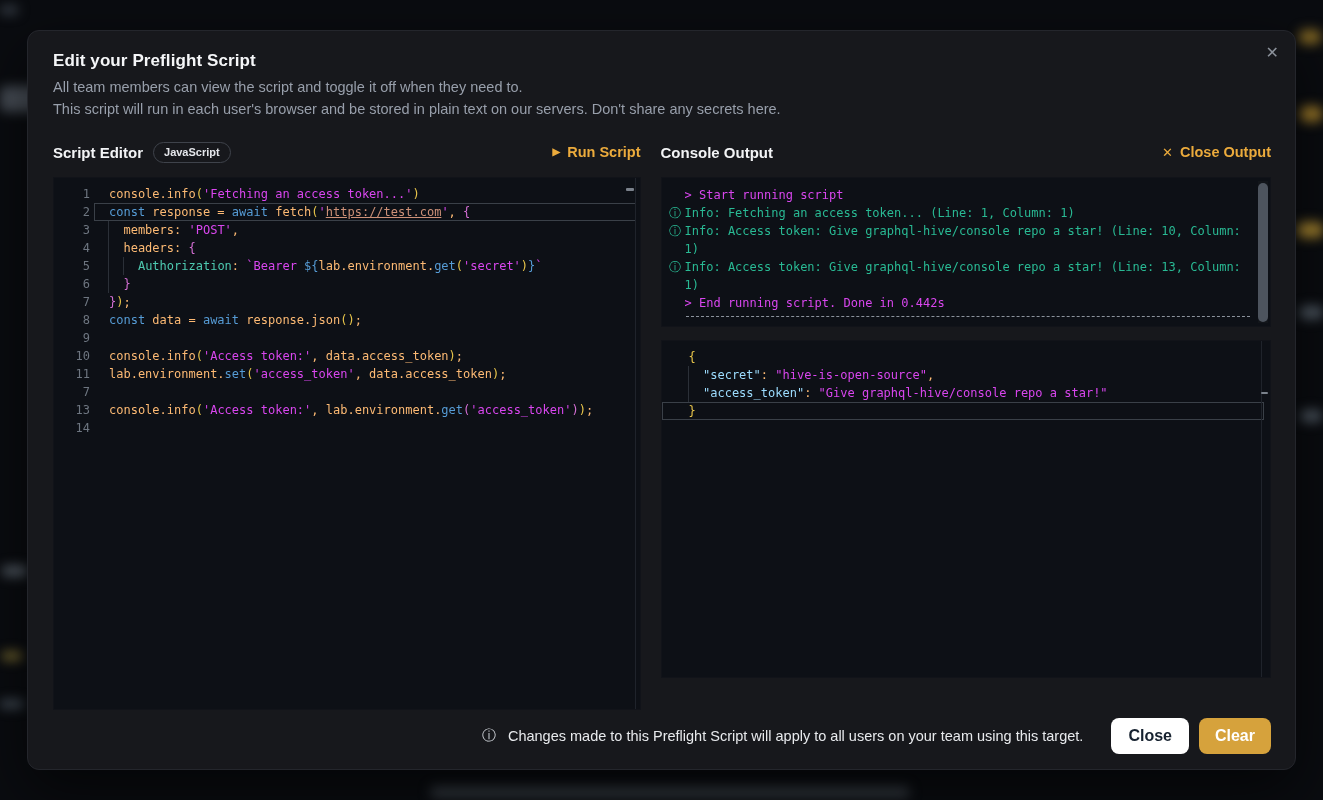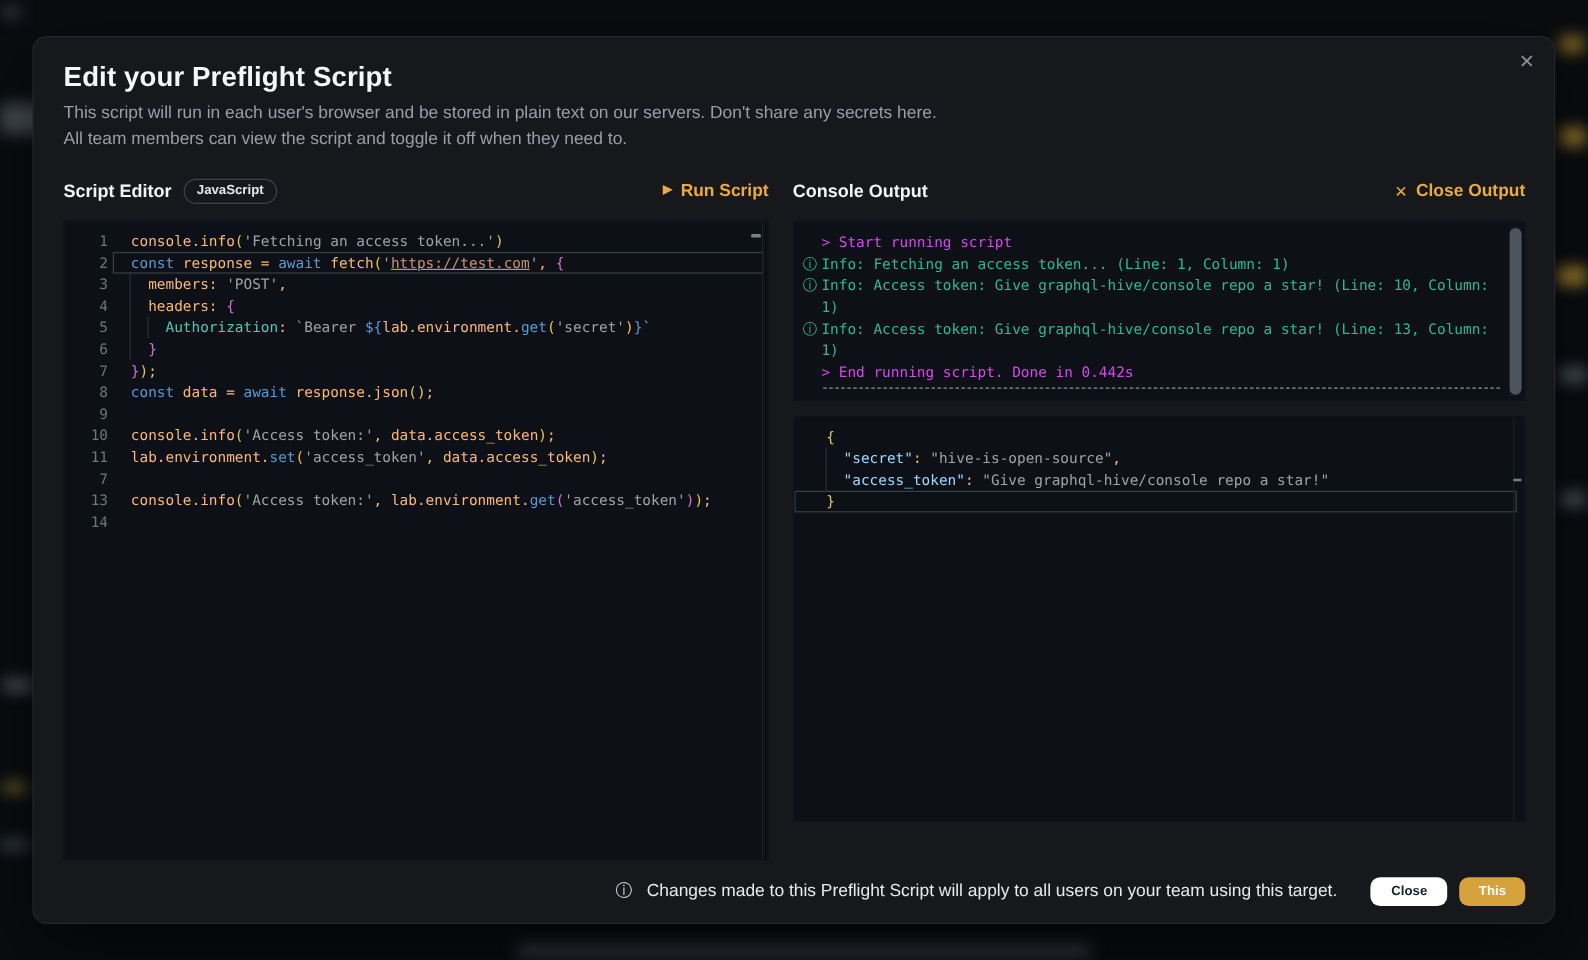--- a/index.html
+++ b/index.html
@@ -9,21 +9,21 @@
   
   .backdrop { position:absolute; inset:0; background:#0a0c10; }
   .blob { position:absolute; border-radius:6px; filter:blur(6px); }
 
   
   .modal { position:absolute; left:27px; top:30px; width:1269px; height:740px;
     background:#17181c; border:1px solid #24262c; border-radius:12px;
     padding:20px 24px 0 25px; box-shadow:0 20px 60px rgba(0,0,0,.6); }
   .modal-close { position:absolute; right:16px; top:14px; background:none; border:none;
     color:#8b919a; font-size:16px; line-height:1; cursor:pointer; font-family:inherit; }
-  .modal-title { font-size:23px; font-weight:700; color:#f5f6f8; letter-spacing:.1px; }
+  .modal-title { font-size:17px; font-weight:700; color:#f5f6f8; letter-spacing:.1px; }
   .modal-desc { font-size:14.5px; line-height:22px; color:#989fab; margin-top:5px; }
   .modal-desc + .modal-desc { margin-top:0; }
 
   
   .columns { display:flex; gap:20px; margin-top:20px; }
   .col-left { width:589px; }
   .col-right { width:612px; }
   .section-header { height:24px; display:flex; align-items:center; gap:10px; }
   .section-title { font-size:15px; font-weight:700; color:#f3f4f6; }
   .badge { border:1px solid #3f434b; border-radius:999px; padding:3px 10px 4px;
@@ -39,21 +39,21 @@
     margin-top:13px; overflow:hidden;
     font-family:"DejaVu Sans Mono", monospace; font-size:12px; line-height:18px; }
   #script-editor { height:533px; padding-top:7px; }
   #env-editor { height:338px; padding-top:7px; }
   .code-line { display:flex; height:18px; white-space:pre; }
   .line-num { width:40px; text-align:right; padding-right:4px; color:#6e7681; flex:none; }
   .line-code { flex:1; padding-left:15px; margin-right:4px; }
   .code-line.active .line-code { outline:1px solid #3a4048; outline-offset:-1px; }
   .no-gutter .line-code { padding-left:27px; margin-right:6px; }
 
-  .tok-d { color:#fdba74; } .tok-k { color:#569cd6; } .tok-s { color:#a3a3a3; }
+  .tok-d { color:#fdba74; } .tok-k { color:#569cd6; } .tok-s { color:#d946ef; }
   .tok-u { color:#ce9178; text-decoration:underline; }
   .tok-g { color:#e9c64b; } .tok-m { color:#d670d6; }
   .tok-t { color:#4ec9b0; } .tok-b { color:#9cdcfe; }
 
   .indent-guide { position:absolute; width:1px; background:#2b3038; }
   .rail { position:absolute; top:0; bottom:0; width:1px; background:#1f232b; }
   .overview-dash { position:absolute; background:#7a818b; border-radius:1px; }
 
   
   .console { position:relative; background:#0d1016; border:1px solid #111319;
@@ -68,21 +68,21 @@
   .scroll-thumb { position:absolute; right:2px; top:5px; width:10px; height:139px;
     background:#4d545e; border-radius:5px; }
 
   .env-header { margin-top:13px; }
 
   
   .footer { height:62px; display:flex; align-items:center; justify-content:flex-end;
     gap:10px; padding-bottom:10px; }
   .footer-icon { color:#d1d5db; font-size:14px; margin-right:2px; }
   .footer-note { color:#e8eaed; font-size:14.5px; margin-right:18px; }
-  .btn { height:24px; border:none; border-radius:8px; font-size:11px; font-weight:600;
+  .btn { height:36px; border:none; border-radius:8px; font-size:16px; font-weight:600;
     cursor:pointer; font-family:inherit; }
   .btn-close { background:#ffffff; color:#16212f; padding:0 17px; }
   .btn-save { background:var(--save-bg); color:#ffffff; padding:0 16px; }
 </style>
 </head>
 <body>
 
 <div class="backdrop">
   <div class="blob" style="left:0;top:6px;width:18px;height:8px;background:#3c434c;"></div>
   <div class="blob" style="left:0;top:86px;width:78px;height:26px;background:#79828f;opacity:.55;"></div>
@@ -93,22 +93,22 @@
   <div class="blob" style="left:1300px;top:410px;width:22px;height:12px;background:#525c66;"></div>
   <div class="blob" style="left:2px;top:566px;width:26px;height:10px;background:#5b646e;"></div>
   <div class="blob" style="left:2px;top:652px;width:20px;height:8px;background:#8a7a36;"></div>
   <div class="blob" style="left:0;top:700px;width:24px;height:8px;background:#4a5560;"></div>
   <div class="blob" style="left:430px;top:786px;width:480px;height:12px;background:#333940;"></div>
 </div>
 
 <div class="modal">
   <button class="modal-close">✕</button>
   <div class="modal-title">Edit your Preflight Script</div>
+  <div class="modal-desc">All team members can view the script and toggle it off when they need to.</div>
   <div class="modal-desc">This script will run in each user's browser and be stored in plain text on our servers. Don't share any secrets here.</div>
-  <div class="modal-desc">All team members can view the script and toggle it off when they need to.</div>
 
   <div class="columns">
 
     <div class="col-left">
       <div class="section-header">
         <span class="section-title">Script Editor</span>
         <span class="badge">JavaScript</span>
         <span class="spacer"></span>
         <button class="text-btn">
           <span class="glyph">▶</span>
@@ -187,15 +187,15 @@
         <div class="rail" style="right:8px;"></div>
         <div class="overview-dash" style="right:2px;top:51px;width:7px;height:2px;"></div>
       </div>
     </div>
   </div>
 
   <div class="footer">
     <span class="footer-icon">ⓘ</span>
     <span class="footer-note">Changes made to this Preflight Script will apply to all users on your team using this target.</span>
     <button class="btn btn-close">Close</button>
-    <button class="btn btn-save">This</button>
+    <button class="btn btn-save">Clear</button>
   </div>
 </div>
 
 </body></html>

